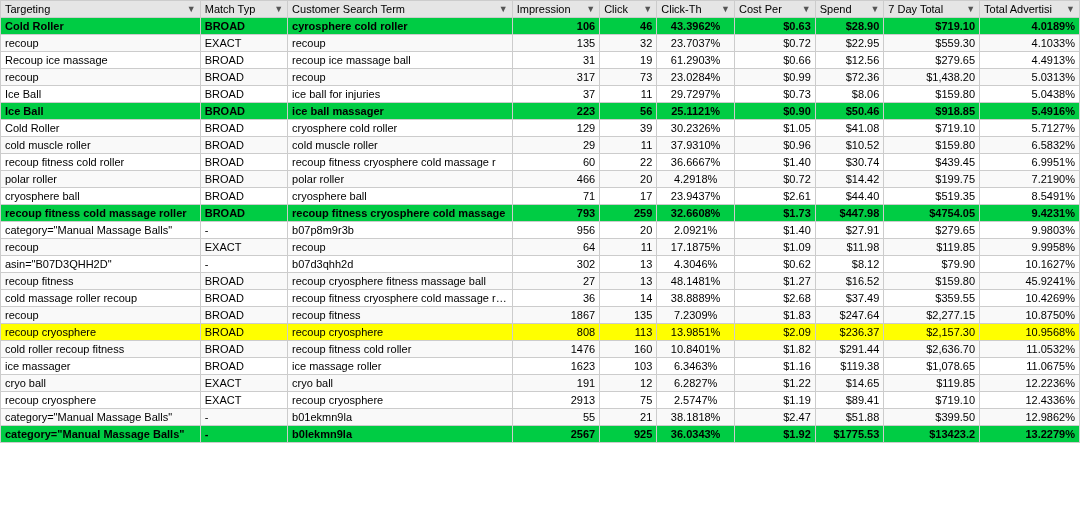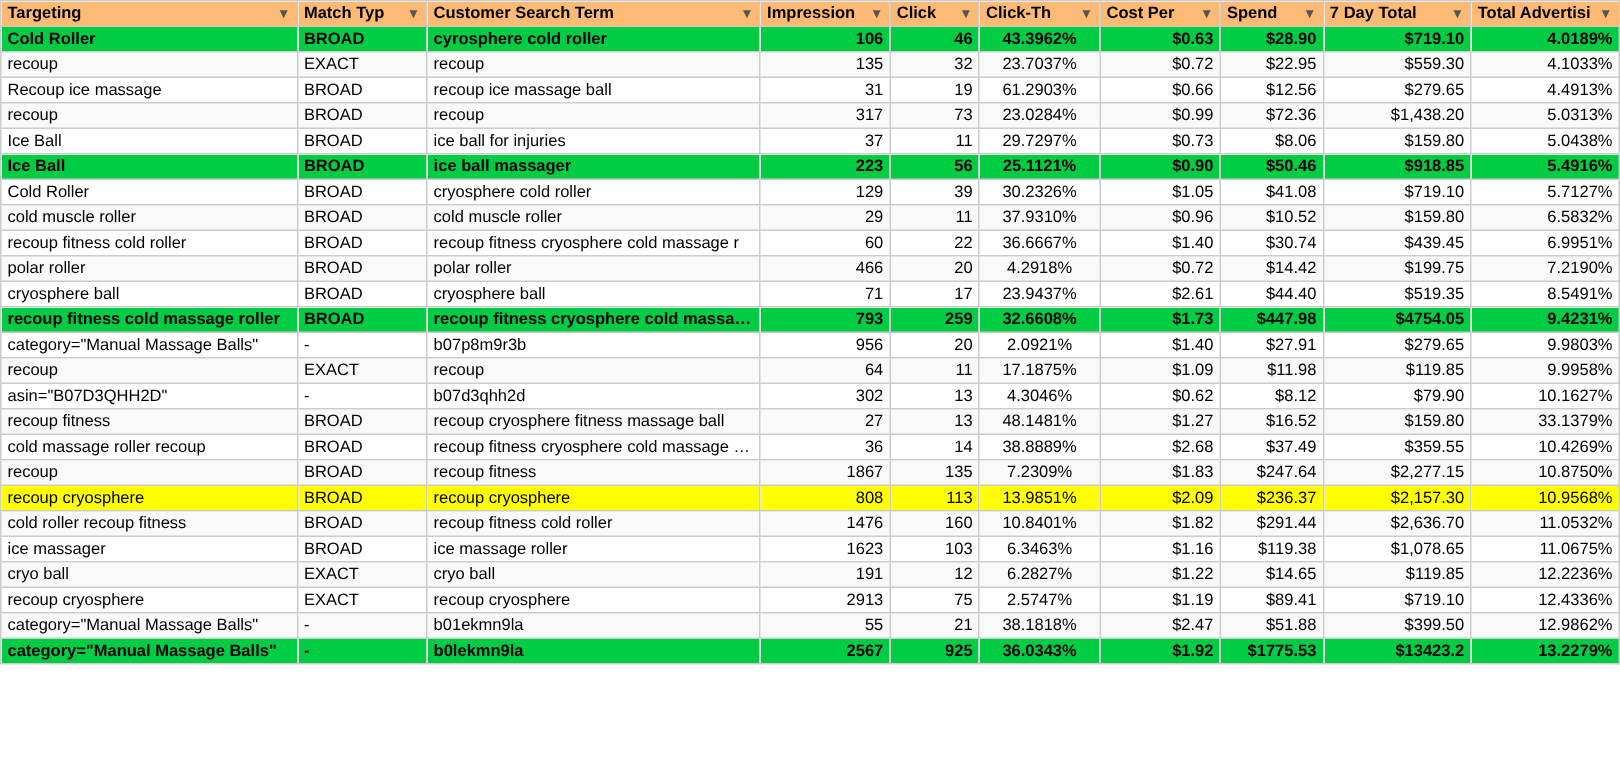--- a/index.html
+++ b/index.html
@@ -1,19 +1,19 @@
 <!DOCTYPE html>
 <html><head>
   <meta charset="utf-8">
   <style>
     * { margin: 0; padding: 0; box-sizing: border-box; }
     body { font-family: Arial, sans-serif; font-size: 11px; background: #fff; overflow: auto; }
     table { border-collapse: collapse; width: 100%; min-width: 1080px; }
     th, td { border: 1px solid #ccc; padding: 2px 4px; white-space: nowrap; overflow: hidden; text-overflow: ellipsis; }
-    th { background: #fdba74; font-weight: bold; position: sticky; top: 0; z-index: 1; }
+    th { background: #e5e5e5; font-weight: normal; position: sticky; top: 0; z-index: 1; }
     th .header-inner { display: flex; align-items: center; justify-content: space-between; }
     th .filter-icon { margin-left: 4px; color: #555; font-size: 9px; }
     tr:nth-child(even) { background: #f9f9f9; }
     tr:nth-child(odd) { background: #ffffff; }
     .row-highlight-green { background: #00cc44 !important; color: #000; font-weight: bold; }
     .row-highlight-yellow { background: #ffff00 !important; color: #000; }
     .cell-right { text-align: right; }
     .col-targeting { max-width: 160px; }
     .col-match { max-width: 70px; }
     .col-cst { max-width: 180px; }
@@ -278,21 +278,21 @@
         <tr>
           <td class="col-targeting">recoup fitness</td>
           <td class="col-match">BROAD</td>
           <td class="col-cst">recoup cryosphere fitness massage ball</td>
           <td class="col-imp cell-right">27</td>
           <td class="col-click cell-right">13</td>
           <td class="col-clickth cell-right">48.1481%</td>
           <td class="col-cost cell-right">$1.27</td>
           <td class="col-spend cell-right">$16.52</td>
           <td class="col-7day cell-right">$159.80</td>
-          <td class="col-total cell-right">33.1379%</td>
+          <td class="col-total cell-right">45.9241%</td>
         </tr>
         <tr>
           <td class="col-targeting">cold massage roller recoup</td>
           <td class="col-match">BROAD</td>
           <td class="col-cst">recoup fitness cryosphere cold massage roller</td>
           <td class="col-imp cell-right">36</td>
           <td class="col-click cell-right">14</td>
           <td class="col-clickth cell-right">38.8889%</td>
           <td class="col-cost cell-right">$2.68</td>
           <td class="col-spend cell-right">$37.49</td>

